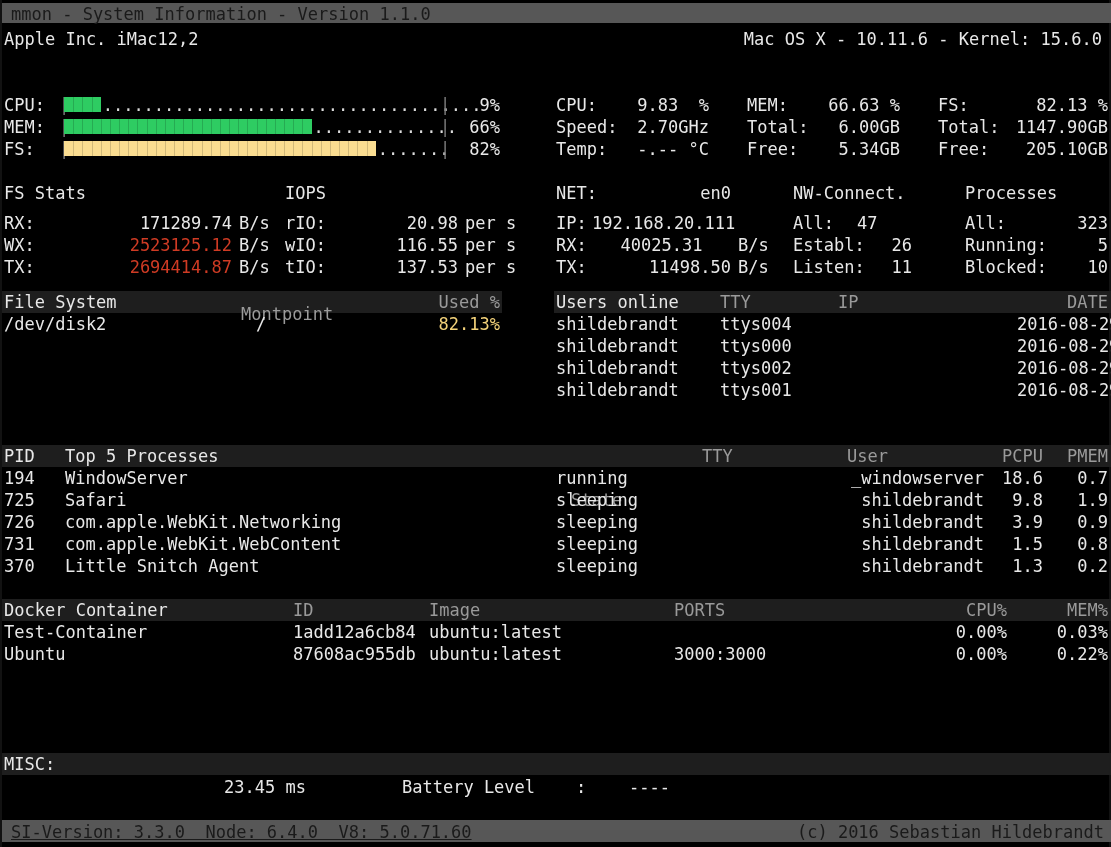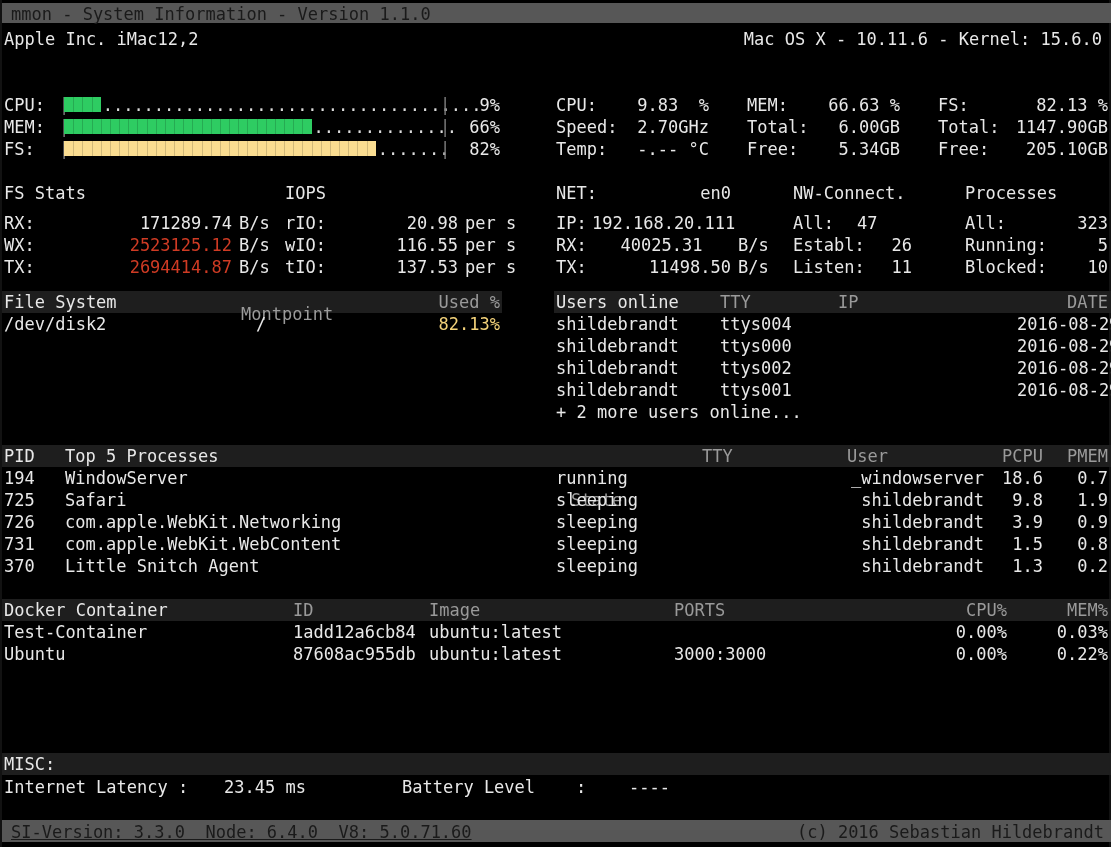--- a/index.html
+++ b/index.html
@@ -275,21 +275,20 @@
   <div class="t white" style="left:1015px; top:335px; width:91px; text-align:right; display:block;">2016-08-29</div>
 
   <div class="t white" style="left:554px; top:357px;">shildebrandt</div>
   <div class="t white" style="left:718px; top:357px;">ttys002</div>
   <div class="t white" style="left:1015px; top:357px; width:91px; text-align:right; display:block;">2016-08-29</div>
 
   <div class="t white" style="left:554px; top:379px;">shildebrandt</div>
   <div class="t white" style="left:718px; top:379px;">ttys001</div>
   <div class="t white" style="left:1015px; top:379px; width:91px; text-align:right; display:block;">2016-08-29</div>
 
-  <div class="t white" style="left:554px; top:401px;">+ 2 more users online...</div>
 
   <div class="hdrbar" style="left:0px; top:445px; width:1111px;"></div>
   <div class="t white" style="left:2px;   top:445px;">PID</div>
   <div class="t white" style="left:63px;  top:445px;">Top 5 Processes</div>
   <div class="t dim" style="left:569px; top:445px;margin-top:44px;">State</div>
   <div class="t dim" style="left:700px; top:445px;">TTY</div>
   <div class="t dim" style="left:845px; top:445px;">User</div>
   <div class="t dim" style="left:991px; top:445px; width:50px; text-align:right; display:block;">PCPU</div>
   <div class="t dim" style="left:1053px; top:445px; width:53px; text-align:right; display:block;">PMEM</div>
 
@@ -346,21 +345,20 @@
   <div class="t white" style="left:2px;   top:643px;">Ubuntu</div>
   <div class="t white" style="left:291px; top:643px;">87608ac955db</div>
   <div class="t white" style="left:427px; top:643px;">ubuntu:latest</div>
   <div class="t white" style="left:672px; top:643px;">3000:3000</div>
   <div class="t white" style="left:945px; top:643px; width:60px; text-align:right; display:block;">0.00%</div>
   <div class="t white" style="left:1044px; top:643px; width:62px; text-align:right; display:block;">0.22%</div>
 
   <div class="hdrbar" style="left:0px; top:753px; width:1111px;"></div>
   <div class="t white" style="left:2px; top:753px;">MISC:</div>
 
-  <div class="t white" style="left:2px;   top:776px;">Internet Latency :</div>
   <div class="t white" style="left:180px; top:776px; width:124px; text-align:right; display:block;">23.45 ms</div>
   <div class="t white" style="left:400px; top:776px;">Battery Level    :</div>
   <div class="t white" style="left:627px; top:776px;">----</div>
 
   <div class="footerbar">
     <span class="lf">SI-Version: 3.3.0  Node: 6.4.0  V8: 5.0.71.60</span>
     <span class="rf">(c) 2016 Sebastian Hildebrandt</span>
   </div>
 
 </div>

